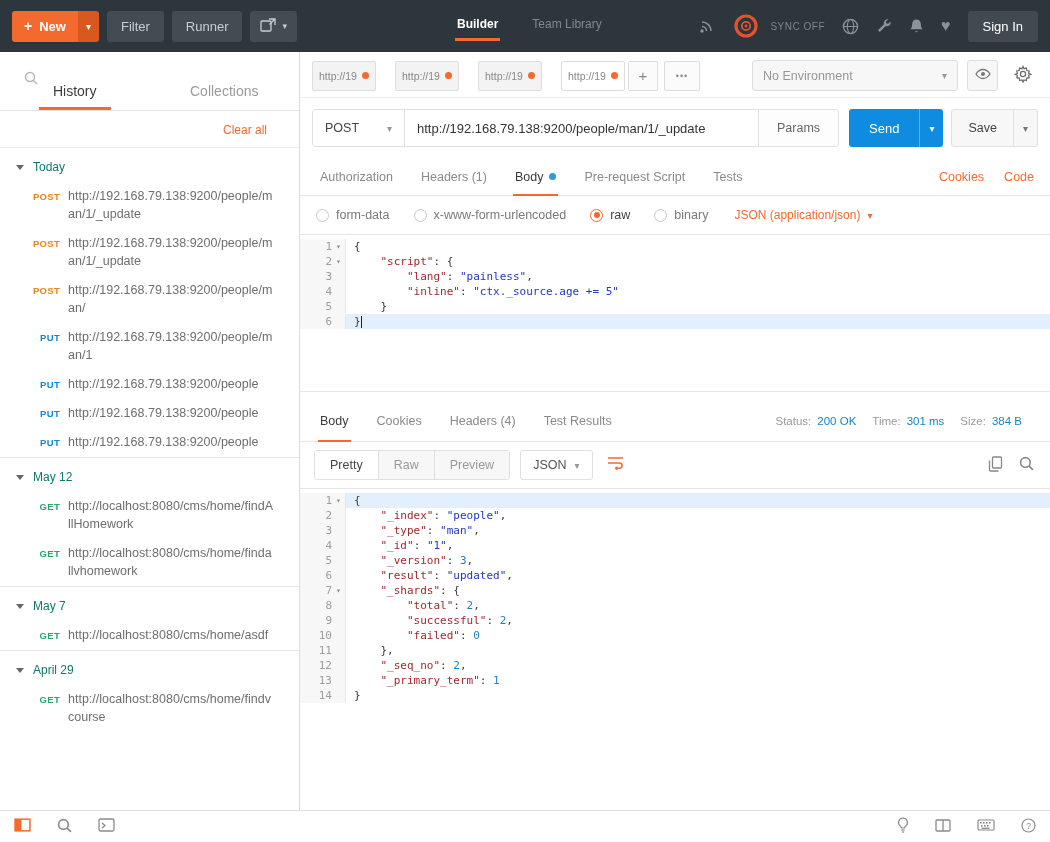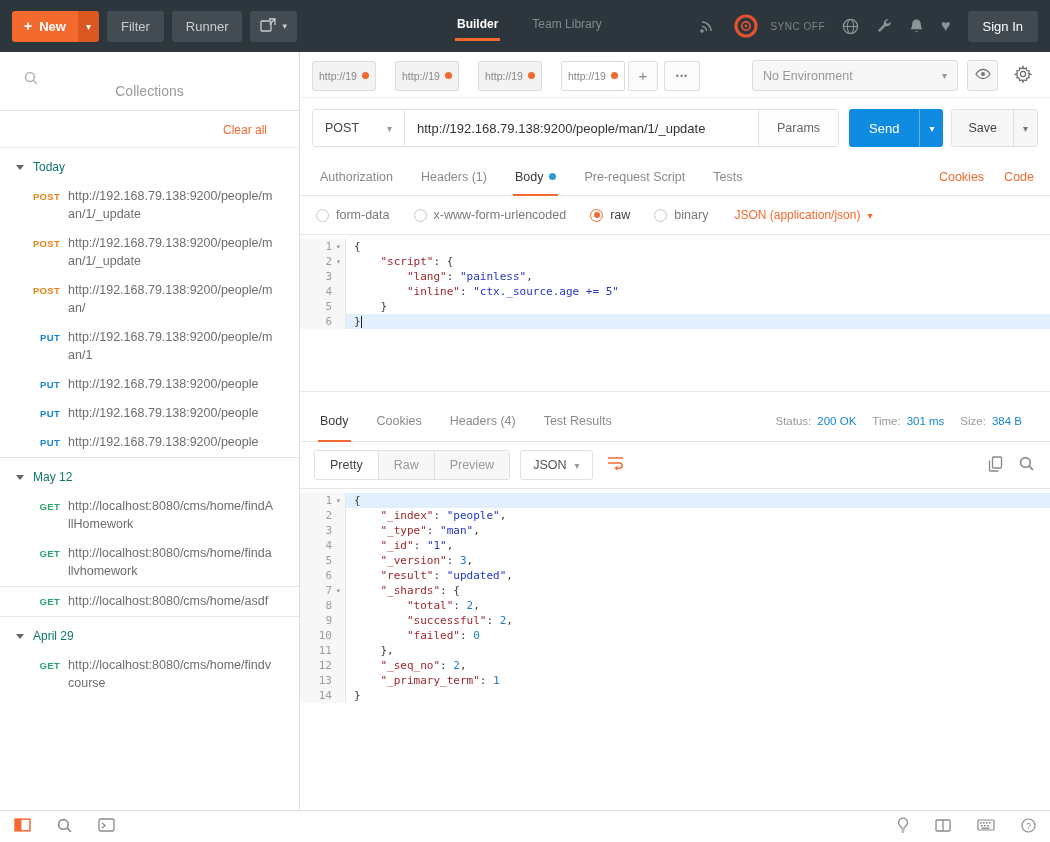--- a/index.html
+++ b/index.html
@@ -240,20 +240,21 @@
     <aside class="sidebar">
       <div class="filter-wrap">
         <span class="search-ic">
           <svg width="14" height="14" viewBox="0 0 14 14">
               <circle cx="6" cy="6" r="4.5" fill="none" stroke="#b5b5b5" stroke-width="1.5"></circle>
               <line x1="9.5" y1="9.5" x2="13" y2="13" stroke="#b5b5b5" stroke-width="1.5"></line>
             </svg>
         </span>
       </div>
       <div class="side-tabs" id="side-tabs">
+          <div class="side-tab active">History</div>
           <div class="side-tab">Collections</div>
         </div>
       <div class="clear-row">
         <span class="clear-all">Clear all</span>
       </div>
       <div class="history-list" id="history-list">
           <div class="group">
             <div class="group-header">
               <span class="tri"></span>
               <span class="group-label">Today</span>
@@ -295,20 +296,24 @@
             <div class="hist-item">
               <span class="hist-method m-GET">GET</span>
               <span class="hist-url">http://localhost:8080/cms/home/findAllHomework</span>
             </div>
             <div class="hist-item">
               <span class="hist-method m-GET">GET</span>
               <span class="hist-url">http://localhost:8080/cms/home/findallvhomework</span>
             </div>
           </div>
           <div class="group">
+            <div class="group-header">
+              <span class="tri"></span>
+              <span class="group-label">May 7</span>
+            </div>
             <div class="hist-item">
               <span class="hist-method m-GET">GET</span>
               <span class="hist-url">http://localhost:8080/cms/home/asdf</span>
             </div>
           </div>
           <div class="group">
             <div class="group-header">
               <span class="tri"></span>
               <span class="group-label">April 29</span>
             </div>

